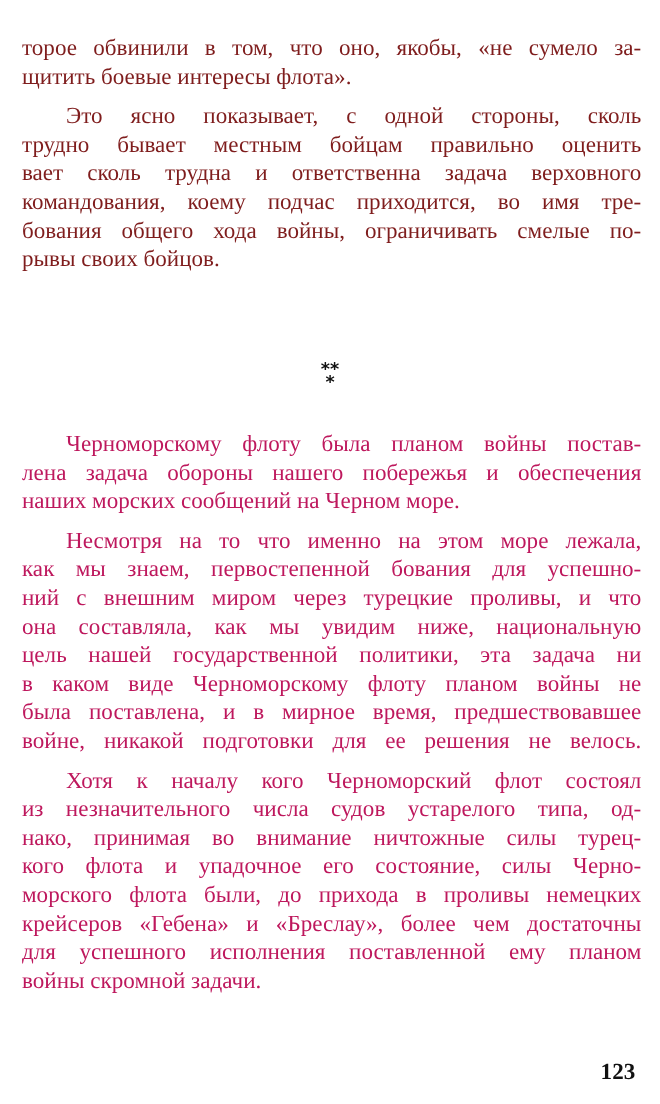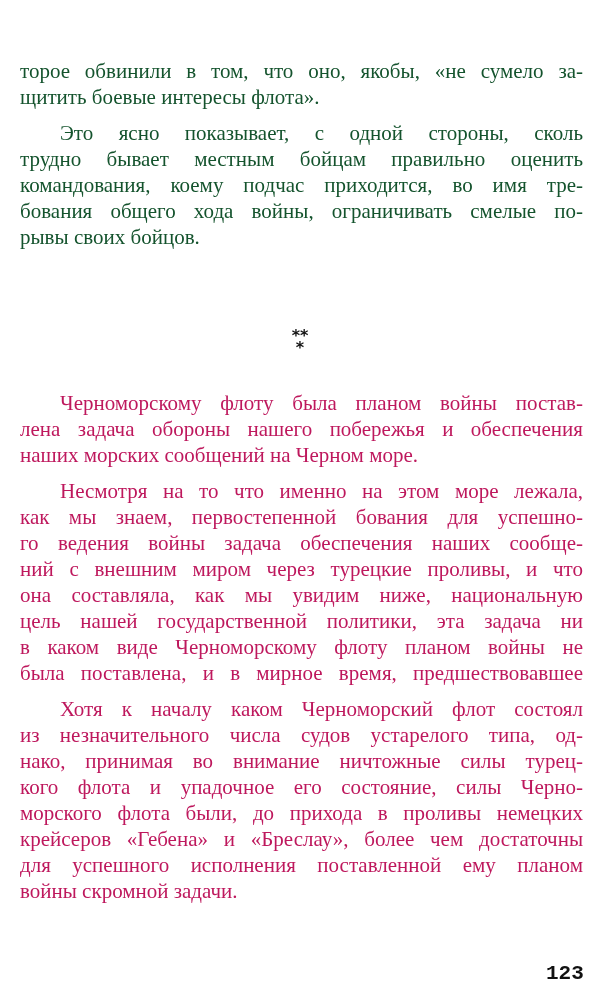--- a/index.html
+++ b/index.html
@@ -1,79 +1,79 @@
 <!DOCTYPE html>
 <html><head>
 <meta charset="utf-8">
 <style>
   html, body { margin: 0; padding: 0; background: #ffffff; }
   body { width: 600px; height: 1004px; position: relative; overflow: hidden; }
   .page {
     position: absolute; left: 20px; top: 30px; width: 563px;
     font-family: "Liberation Serif", "DejaVu Serif", serif;
-    font-size: 21px; line-height: 26px; color: #14532d;
+    font-size: 21px; line-height: 26px; color: #7f1d1d;
     text-align: justify;
-    margin-top: 28px;
   }
   .line { display: block; text-align: justify; text-align-last: justify; white-space: nowrap; height: 26px; }
   .line.last { text-align-last: left; }
   .indent { padding-left: 40px; }
   .para { margin: 0 0 10px 0; }
   .sep {
     position: absolute; left: 0; width: 600px; top: 330px; text-align: center;
     font-family: "DejaVu Sans", sans-serif; font-weight: bold; font-size: 16px; line-height: 12px; color: #111;
   }
   .p2 { position: absolute; left: 20px; top: 390px; width: 563px;
     font-family: Liberation Serif, serif;
     font-size: 21px; line-height: 26px; color: #be185d; }
   .pagenum {
     position: absolute; left: 546px; top: 962px;
-    font-family: Liberation Mono, monospace; font-weight: bold; font-size: 21px; color: #111;
+    font-family: Liberation Serif, serif; font-weight: bold; font-size: 21px; color: #111;
   }
 </style>
 </head>
 <body>
 
 <div class="page">
   <div class="para">
     <span class="line">торое обвинили в том, что оно, якобы, «не сумело за-</span>
     <span class="line last">щитить боевые интересы флота».</span>
   </div>
   <div class="para">
     <span class="line indent">Это ясно показывает, с одной стороны, сколь</span>
     <span class="line">трудно бывает местным бойцам правильно оценить</span>
+    <span class="line">вает сколь трудна и ответственна задача верховного</span>
     <span class="line">командования, коему подчас приходится, во имя тре-</span>
     <span class="line">бования общего хода войны, ограничивать смелые по-</span>
     <span class="line last">рывы своих бойцов.</span>
   </div>
 </div>
 
 <div class="sep">
   <div>**</div>
   <div>*</div>
 </div>
 
 <div class="p2">
   <div class="para">
     <span class="line indent">Черноморскому флоту была планом войны постав-</span>
     <span class="line">лена задача обороны нашего побережья и обеспечения</span>
     <span class="line last">наших морских сообщений на Черном море.</span>
   </div>
   <div class="para">
     <span class="line indent">Несмотря на то что именно на этом море лежала,</span>
     <span class="line">как мы знаем, первостепенной бования для успешно-</span>
-    <span class="line">го ведения войны задача обеспечения наших сообще-</span>
     <span class="line">ний с внешним миром через турецкие проливы, и что</span>
     <span class="line">она составляла, как мы увидим ниже, национальную</span>
     <span class="line">цель нашей государственной политики, эта задача ни</span>
     <span class="line">в каком виде Черноморскому флоту планом войны не</span>
     <span class="line">была поставлена, и в мирное время, предшествовавшее</span>
+    <span class="line">войне, никакой подготовки для ее решения не велось.</span>
   </div>
   <div class="para">
-    <span class="line indent">Хотя к началу каком Черноморский флот состоял</span>
+    <span class="line indent">Хотя к началу кого Черноморский флот состоял</span>
     <span class="line">из незначительного числа судов устарелого типа, од-</span>
     <span class="line">нако, принимая во внимание ничтожные силы турец-</span>
     <span class="line">кого флота и упадочное его состояние, силы Черно-</span>
     <span class="line">морского флота были, до прихода в проливы немецких</span>
     <span class="line">крейсеров «Гебена» и «Бреслау», более чем достаточны</span>
     <span class="line">для успешного исполнения поставленной ему планом</span>
     <span class="line last">войны скромной задачи.</span>
   </div>
 </div>
 

